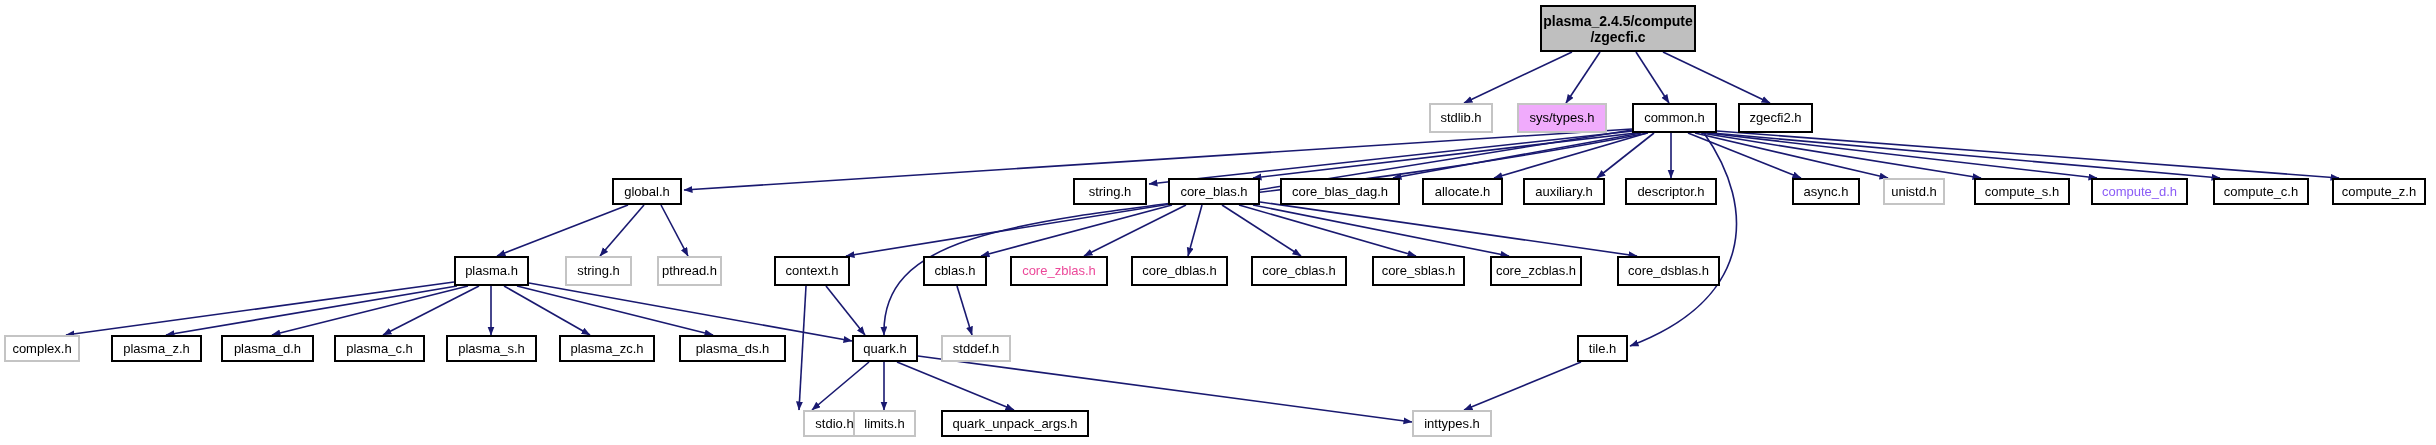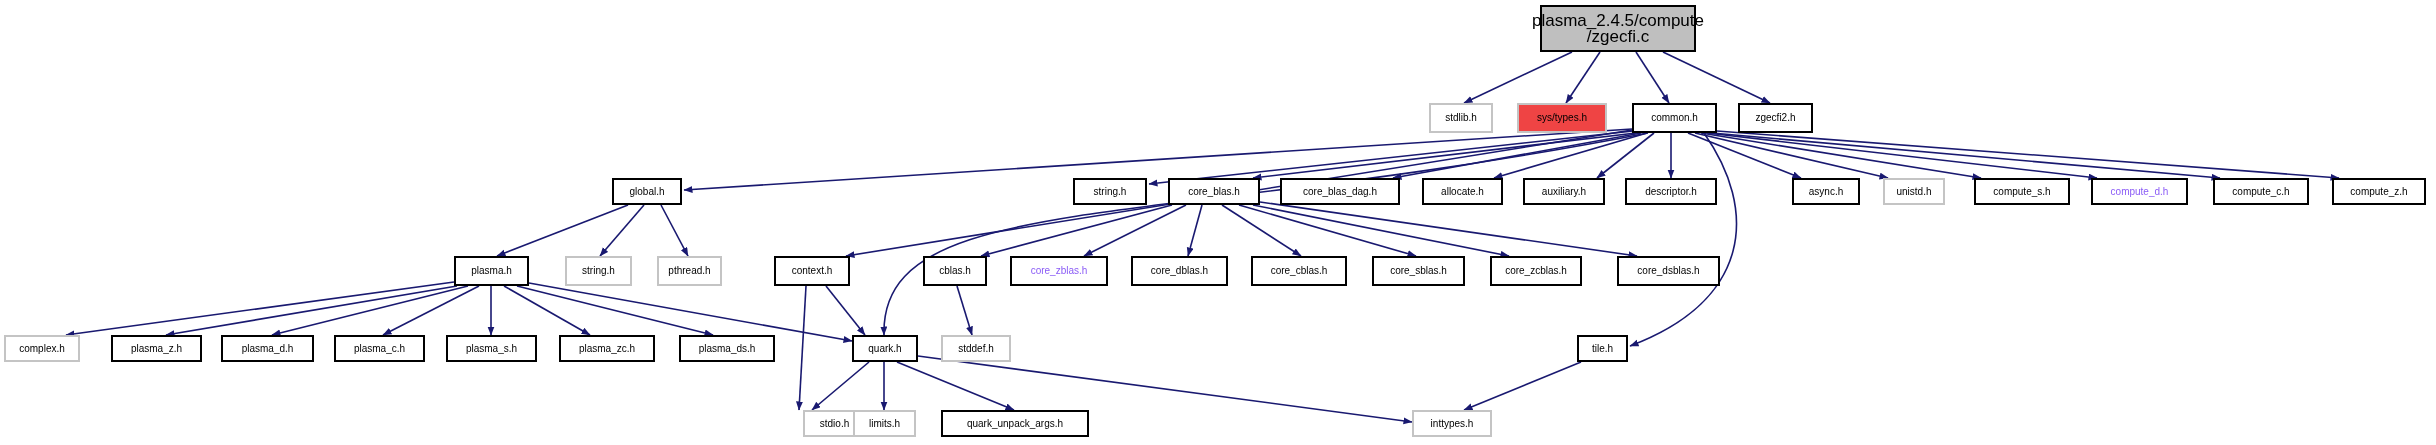--- a/index.html
+++ b/index.html
@@ -10,28 +10,28 @@
     font-family:"Liberation Sans", sans-serif;
     overflow:hidden;
   }
   #edge-svg{position:absolute;left:0;top:0;width:2436px;height:445px;}
   .edge{fill:none;stroke-width:1.6px;}
   .node{
     position:absolute;
     box-sizing:border-box;
     display:flex;align-items:center;justify-content:center;
     text-align:center;
-    font-size:10px;
+    font-size:13px;
     line-height:16px;
     color:#000;
     background:#ffffff;
     white-space:pre-line;
     z-index:2;
   }
-  .node.main{font-size:17px;}
+  .node.main{font-size:14px;font-weight:bold;}
 </style>
 </head>
 <body>
 
 <div id="stage" style="background: rgb(255, 255, 255);">
   <svg id="edge-svg" xmlns="http://www.w3.org/2000/svg">
     <defs>
       <marker id="arrow" markerUnits="userSpaceOnUse" markerWidth="11" markerHeight="9" refX="8.5" refY="3.5" orient="auto">
         <path d="M0,0 L9,3.5 L0,7 z" fill="#191970"></path>
       </marker>
@@ -82,54 +82,54 @@
         <path d="M 884 362 L 884 410" class="edge" stroke="#191970" marker-end="url(#arrow)"></path>
         <path d="M 897 362 L 1014 410" class="edge" stroke="#191970" marker-end="url(#arrow)"></path>
         <path d="M 918 356 L 1412 422" class="edge" stroke="#191970" marker-end="url(#arrow)"></path>
         <path d="M 1581 362 L 1464 410" class="edge" stroke="#191970" marker-end="url(#arrow)"></path>
       </g>
   </svg>
   <div id="nodes">
       <div class="node main" style="left: 1540px; top: 5px; width: 156px; height: 47px; color: rgb(0, 0, 0); background: rgb(191, 191, 191); border: 2px solid rgb(0, 0, 0);">plasma_2.4.5/compute
 /zgecfi.c</div>
       <div class="node external" style="left: 1429px; top: 103px; width: 64px; height: 30px; color: rgb(0, 0, 0); background: rgb(255, 255, 255); border: 2px solid rgb(196, 196, 196);">stdlib.h</div>
-      <div class="node external" style="left: 1517px; top: 103px; width: 90px; height: 30px; color: rgb(0, 0, 0); background: #ef4444; border: 2px solid rgb(196, 196, 196);">sys/types.h</div>
+      <div class="node external" style="left: 1517px; top: 103px; width: 90px; height: 30px; color: rgb(0, 0, 0); background: #f0abfc; border: 2px solid rgb(196, 196, 196);">sys/types.h</div>
       <div class="node internal" style="left: 1632px; top: 103px; width: 85px; height: 30px; color: rgb(0, 0, 0); background: rgb(255, 255, 255); border: 2px solid rgb(0, 0, 0);">common.h</div>
       <div class="node internal" style="left: 1738px; top: 103px; width: 75px; height: 30px; color: rgb(0, 0, 0); background: rgb(255, 255, 255); border: 2px solid rgb(0, 0, 0);">zgecfi2.h</div>
       <div class="node internal" style="left: 612px; top: 178px; width: 70px; height: 27px; color: rgb(0, 0, 0); background: rgb(255, 255, 255); border: 2px solid rgb(0, 0, 0);">global.h</div>
       <div class="node internal" style="left: 1073px; top: 178px; width: 74px; height: 27px; color: rgb(0, 0, 0); background: rgb(255, 255, 255); border: 2px solid rgb(0, 0, 0);">string.h</div>
       <div class="node internal" style="left: 1168px; top: 178px; width: 92px; height: 27px; color: rgb(0, 0, 0); background: rgb(255, 255, 255); border: 2px solid rgb(0, 0, 0);">core_blas.h</div>
       <div class="node internal" style="left: 1280px; top: 178px; width: 120px; height: 27px; color: rgb(0, 0, 0); background: rgb(255, 255, 255); border: 2px solid rgb(0, 0, 0);">core_blas_dag.h</div>
       <div class="node internal" style="left: 1422px; top: 178px; width: 81px; height: 27px; color: rgb(0, 0, 0); background: rgb(255, 255, 255); border: 2px solid rgb(0, 0, 0);">allocate.h</div>
       <div class="node internal" style="left: 1523px; top: 178px; width: 82px; height: 27px; color: rgb(0, 0, 0); background: rgb(255, 255, 255); border: 2px solid rgb(0, 0, 0);">auxiliary.h</div>
       <div class="node internal" style="left: 1625px; top: 178px; width: 92px; height: 27px; color: rgb(0, 0, 0); background: rgb(255, 255, 255); border: 2px solid rgb(0, 0, 0);">descriptor.h</div>
       <div class="node internal" style="left: 1792px; top: 178px; width: 68px; height: 27px; color: rgb(0, 0, 0); background: rgb(255, 255, 255); border: 2px solid rgb(0, 0, 0);">async.h</div>
       <div class="node external" style="left: 1883px; top: 178px; width: 62px; height: 27px; color: rgb(0, 0, 0); background: rgb(255, 255, 255); border: 2px solid rgb(196, 196, 196);">unistd.h</div>
       <div class="node internal" style="left: 1974px; top: 178px; width: 96px; height: 27px; color: rgb(0, 0, 0); background: rgb(255, 255, 255); border: 2px solid rgb(0, 0, 0);">compute_s.h</div>
       <div class="node internal" style="left: 2091px; top: 178px; width: 97px; height: 27px; color: #8b5cf6; background: rgb(255, 255, 255); border: 2px solid rgb(0, 0, 0);">compute_d.h</div>
       <div class="node internal" style="left: 2213px; top: 178px; width: 96px; height: 27px; color: rgb(0, 0, 0); background: rgb(255, 255, 255); border: 2px solid rgb(0, 0, 0);">compute_c.h</div>
       <div class="node internal" style="left: 2332px; top: 178px; width: 94px; height: 27px; color: rgb(0, 0, 0); background: rgb(255, 255, 255); border: 2px solid rgb(0, 0, 0);">compute_z.h</div>
       <div class="node internal" style="left: 454px; top: 256px; width: 75px; height: 30px; color: rgb(0, 0, 0); background: rgb(255, 255, 255); border: 2px solid rgb(0, 0, 0);">plasma.h</div>
       <div class="node external" style="left: 565px; top: 256px; width: 67px; height: 30px; color: rgb(0, 0, 0); background: rgb(255, 255, 255); border: 2px solid rgb(196, 196, 196);">string.h</div>
       <div class="node external" style="left: 657px; top: 256px; width: 65px; height: 30px; color: rgb(0, 0, 0); background: rgb(255, 255, 255); border: 2px solid rgb(196, 196, 196);">pthread.h</div>
       <div class="node internal" style="left: 774px; top: 256px; width: 76px; height: 30px; color: rgb(0, 0, 0); background: rgb(255, 255, 255); border: 2px solid rgb(0, 0, 0);">context.h</div>
       <div class="node internal" style="left: 923px; top: 256px; width: 64px; height: 30px; color: rgb(0, 0, 0); background: rgb(255, 255, 255); border: 2px solid rgb(0, 0, 0);">cblas.h</div>
-      <div class="node internal" style="left: 1010px; top: 256px; width: 98px; height: 30px; color: #8b5cf6; background: rgb(255, 255, 255); border: 2px solid rgb(0, 0, 0);">core_zblas.h</div>
+      <div class="node internal" style="left: 1010px; top: 256px; width: 98px; height: 30px; color: #ec4899; background: rgb(255, 255, 255); border: 2px solid rgb(0, 0, 0);">core_zblas.h</div>
       <div class="node internal" style="left: 1131px; top: 256px; width: 97px; height: 30px; color: rgb(0, 0, 0); background: rgb(255, 255, 255); border: 2px solid rgb(0, 0, 0);">core_dblas.h</div>
       <div class="node internal" style="left: 1251px; top: 256px; width: 96px; height: 30px; color: rgb(0, 0, 0); background: rgb(255, 255, 255); border: 2px solid rgb(0, 0, 0);">core_cblas.h</div>
       <div class="node internal" style="left: 1372px; top: 256px; width: 93px; height: 30px; color: rgb(0, 0, 0); background: rgb(255, 255, 255); border: 2px solid rgb(0, 0, 0);">core_sblas.h</div>
       <div class="node internal" style="left: 1490px; top: 256px; width: 92px; height: 30px; color: rgb(0, 0, 0); background: rgb(255, 255, 255); border: 2px solid rgb(0, 0, 0);">core_zcblas.h</div>
       <div class="node internal" style="left: 1617px; top: 256px; width: 103px; height: 30px; color: rgb(0, 0, 0); background: rgb(255, 255, 255); border: 2px solid rgb(0, 0, 0);">core_dsblas.h</div>
       <div class="node external" style="left: 4px; top: 335px; width: 76px; height: 27px; color: rgb(0, 0, 0); background: rgb(255, 255, 255); border: 2px solid rgb(196, 196, 196);">complex.h</div>
       <div class="node internal" style="left: 111px; top: 335px; width: 91px; height: 27px; color: rgb(0, 0, 0); background: rgb(255, 255, 255); border: 2px solid rgb(0, 0, 0);">plasma_z.h</div>
       <div class="node internal" style="left: 221px; top: 335px; width: 93px; height: 27px; color: rgb(0, 0, 0); background: rgb(255, 255, 255); border: 2px solid rgb(0, 0, 0);">plasma_d.h</div>
       <div class="node internal" style="left: 334px; top: 335px; width: 91px; height: 27px; color: rgb(0, 0, 0); background: rgb(255, 255, 255); border: 2px solid rgb(0, 0, 0);">plasma_c.h</div>
       <div class="node internal" style="left: 446px; top: 335px; width: 91px; height: 27px; color: rgb(0, 0, 0); background: rgb(255, 255, 255); border: 2px solid rgb(0, 0, 0);">plasma_s.h</div>
       <div class="node internal" style="left: 559px; top: 335px; width: 96px; height: 27px; color: rgb(0, 0, 0); background: rgb(255, 255, 255); border: 2px solid rgb(0, 0, 0);">plasma_zc.h</div>
-      <div class="node internal" style="left: 679px; top: 335px; width: 96px; height: 27px; color: rgb(0, 0, 0); background: rgb(255, 255, 255); border: 2px solid rgb(0, 0, 0);">plasma_ds.h</div>
+      <div class="node internal" style="left: 679px; top: 335px; width: 107px; height: 27px; color: rgb(0, 0, 0); background: rgb(255, 255, 255); border: 2px solid rgb(0, 0, 0);">plasma_ds.h</div>
       <div class="node internal" style="left: 852px; top: 335px; width: 66px; height: 27px; color: rgb(0, 0, 0); background: rgb(255, 255, 255); border: 2px solid rgb(0, 0, 0);">quark.h</div>
       <div class="node external" style="left: 941px; top: 335px; width: 70px; height: 27px; color: rgb(0, 0, 0); background: rgb(255, 255, 255); border: 2px solid rgb(196, 196, 196);">stddef.h</div>
       <div class="node internal" style="left: 1577px; top: 335px; width: 51px; height: 27px; color: rgb(0, 0, 0); background: rgb(255, 255, 255); border: 2px solid rgb(0, 0, 0);">tile.h</div>
       <div class="node external" style="left: 767px; top: 410px; width: 63px; height: 27px; color: rgb(0, 0, 0); background: rgb(255, 255, 255); border: 2px solid rgb(196, 196, 196); margin-left: 36px;">stdio.h</div>
       <div class="node external" style="left: 853px; top: 410px; width: 63px; height: 27px; color: rgb(0, 0, 0); background: rgb(255, 255, 255); border: 2px solid rgb(196, 196, 196);">limits.h</div>
       <div class="node internal" style="left: 941px; top: 410px; width: 148px; height: 27px; color: rgb(0, 0, 0); background: rgb(255, 255, 255); border: 2px solid rgb(0, 0, 0);">quark_unpack_args.h</div>
       <div class="node external" style="left: 1412px; top: 410px; width: 80px; height: 27px; color: rgb(0, 0, 0); background: rgb(255, 255, 255); border: 2px solid rgb(196, 196, 196);">inttypes.h</div>
     </div>
 </div>
 

